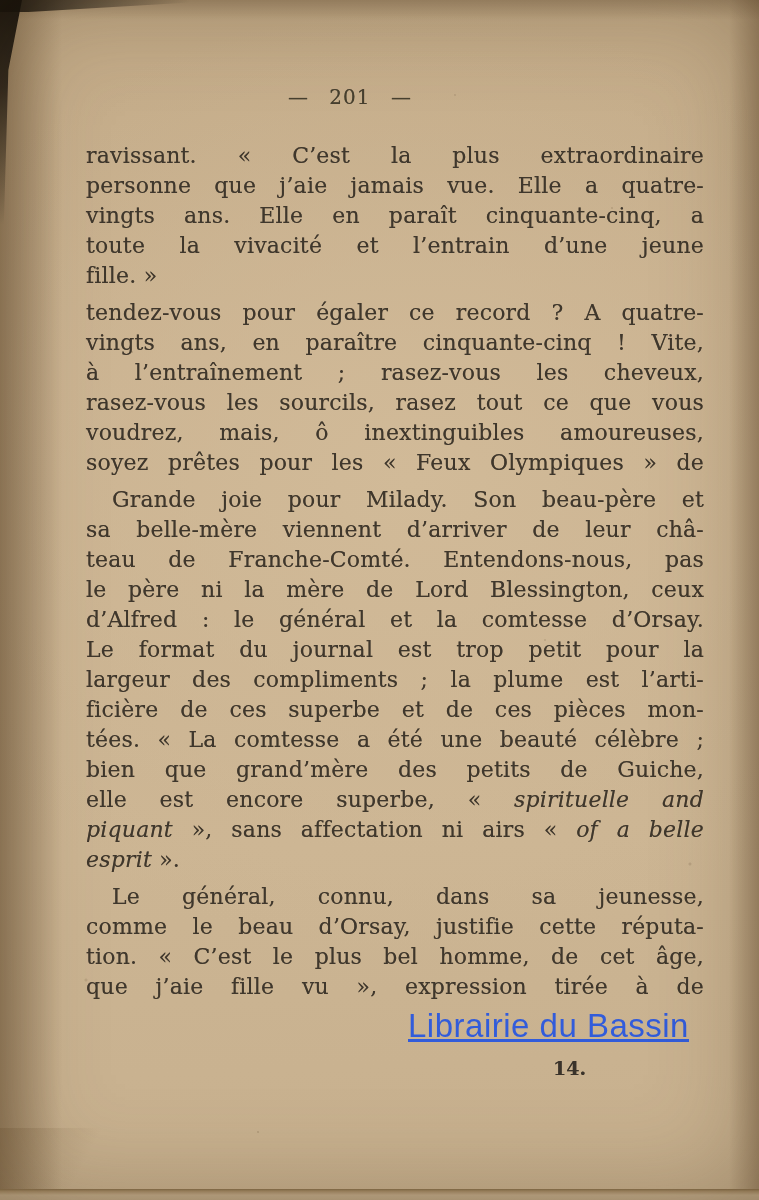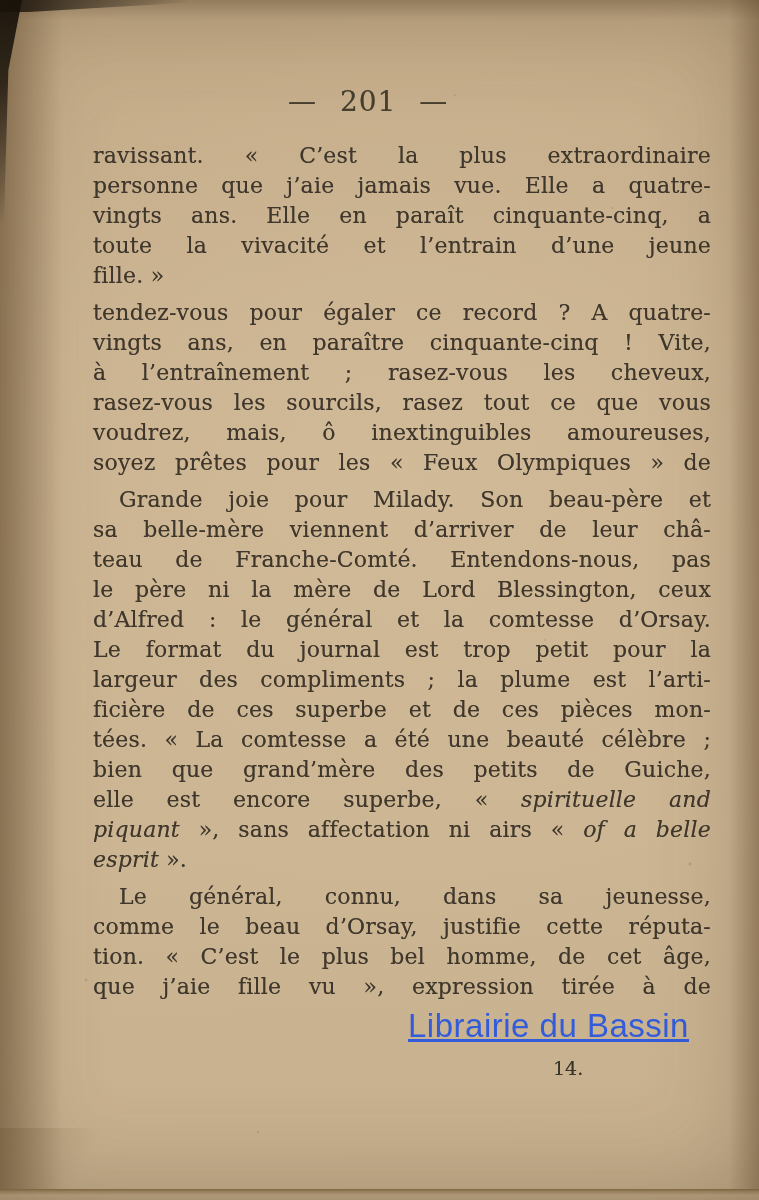--- a/index.html
+++ b/index.html
@@ -32,32 +32,32 @@
     clip-path:polygon(0 0, 100% 0, 38% 28%, 14% 100%, 0 100%);}
   .corner-wedge-top{position:absolute;left:0;top:0;width:190px;height:12px;
     background:linear-gradient(to right, rgba(10,8,5,.9), rgba(10,8,5,0));
     clip-path:polygon(0 0, 100% 0, 100% 20%, 15% 100%, 0 100%);}
   .bottom-crease{position:absolute;left:0;top:1128px;width:120px;height:72px;
     background:linear-gradient(118deg, rgba(110,85,52,.28), rgba(110,85,52,0) 65%);}
   .bottom-edge{position:absolute;left:0;top:1189px;right:0;height:11px;
     background:linear-gradient(to bottom, #856d49 0%, #a68c67 22%, #c0aa89 55%, #bca686 100%);}
   
   .page-number{position:absolute;top:85px;left:288px;
-    font-size:28px;color:#47402f;word-spacing:13px;letter-spacing:1px;
+    font-size:20px;color:#47402f;word-spacing:13px;letter-spacing:1px;
     text-shadow:0 0 .5px rgba(70,64,47,.6);}
-  .text-block{position:absolute;left:93px;top:141px;width:618px;color:#3f372c;
+  .text-block{position:absolute;left:86px;top:141px;width:618px;color:#3f372c;
     font-size:22px;letter-spacing:.2px;text-shadow:0 0 .5px rgba(63,55,44,.55);}
   .para + .para{margin-top:7px;}
   .line{height:30px;line-height:30px;white-space:normal;
     text-align:justify;text-align-last:justify;text-justify:inter-word;}
   .line.last{text-align-last:left;}
   .para.indent .line.first{text-indent:26px;}
   .line em{font-style:italic;}
   .signature{position:absolute;left:553px;top:1059px;font-size:19px;line-height:19px;
-    font-weight:400;color:#3a332a;text-shadow:0 0 .5px rgba(58,51,42,.6);}
+    font-weight:700;color:#3a332a;text-shadow:0 0 .5px rgba(58,51,42,.6);}
   .watermark{position:absolute;left:408px;top:1006px;
     font-family:"Liberation Sans", sans-serif;font-size:33px;line-height:40px;
     letter-spacing:.5px;opacity:.95;white-space:nowrap;}
 </style>
 </head>
 <body>
 
 <div class="photo">
 
   <div class="gutter-shade"></div>

